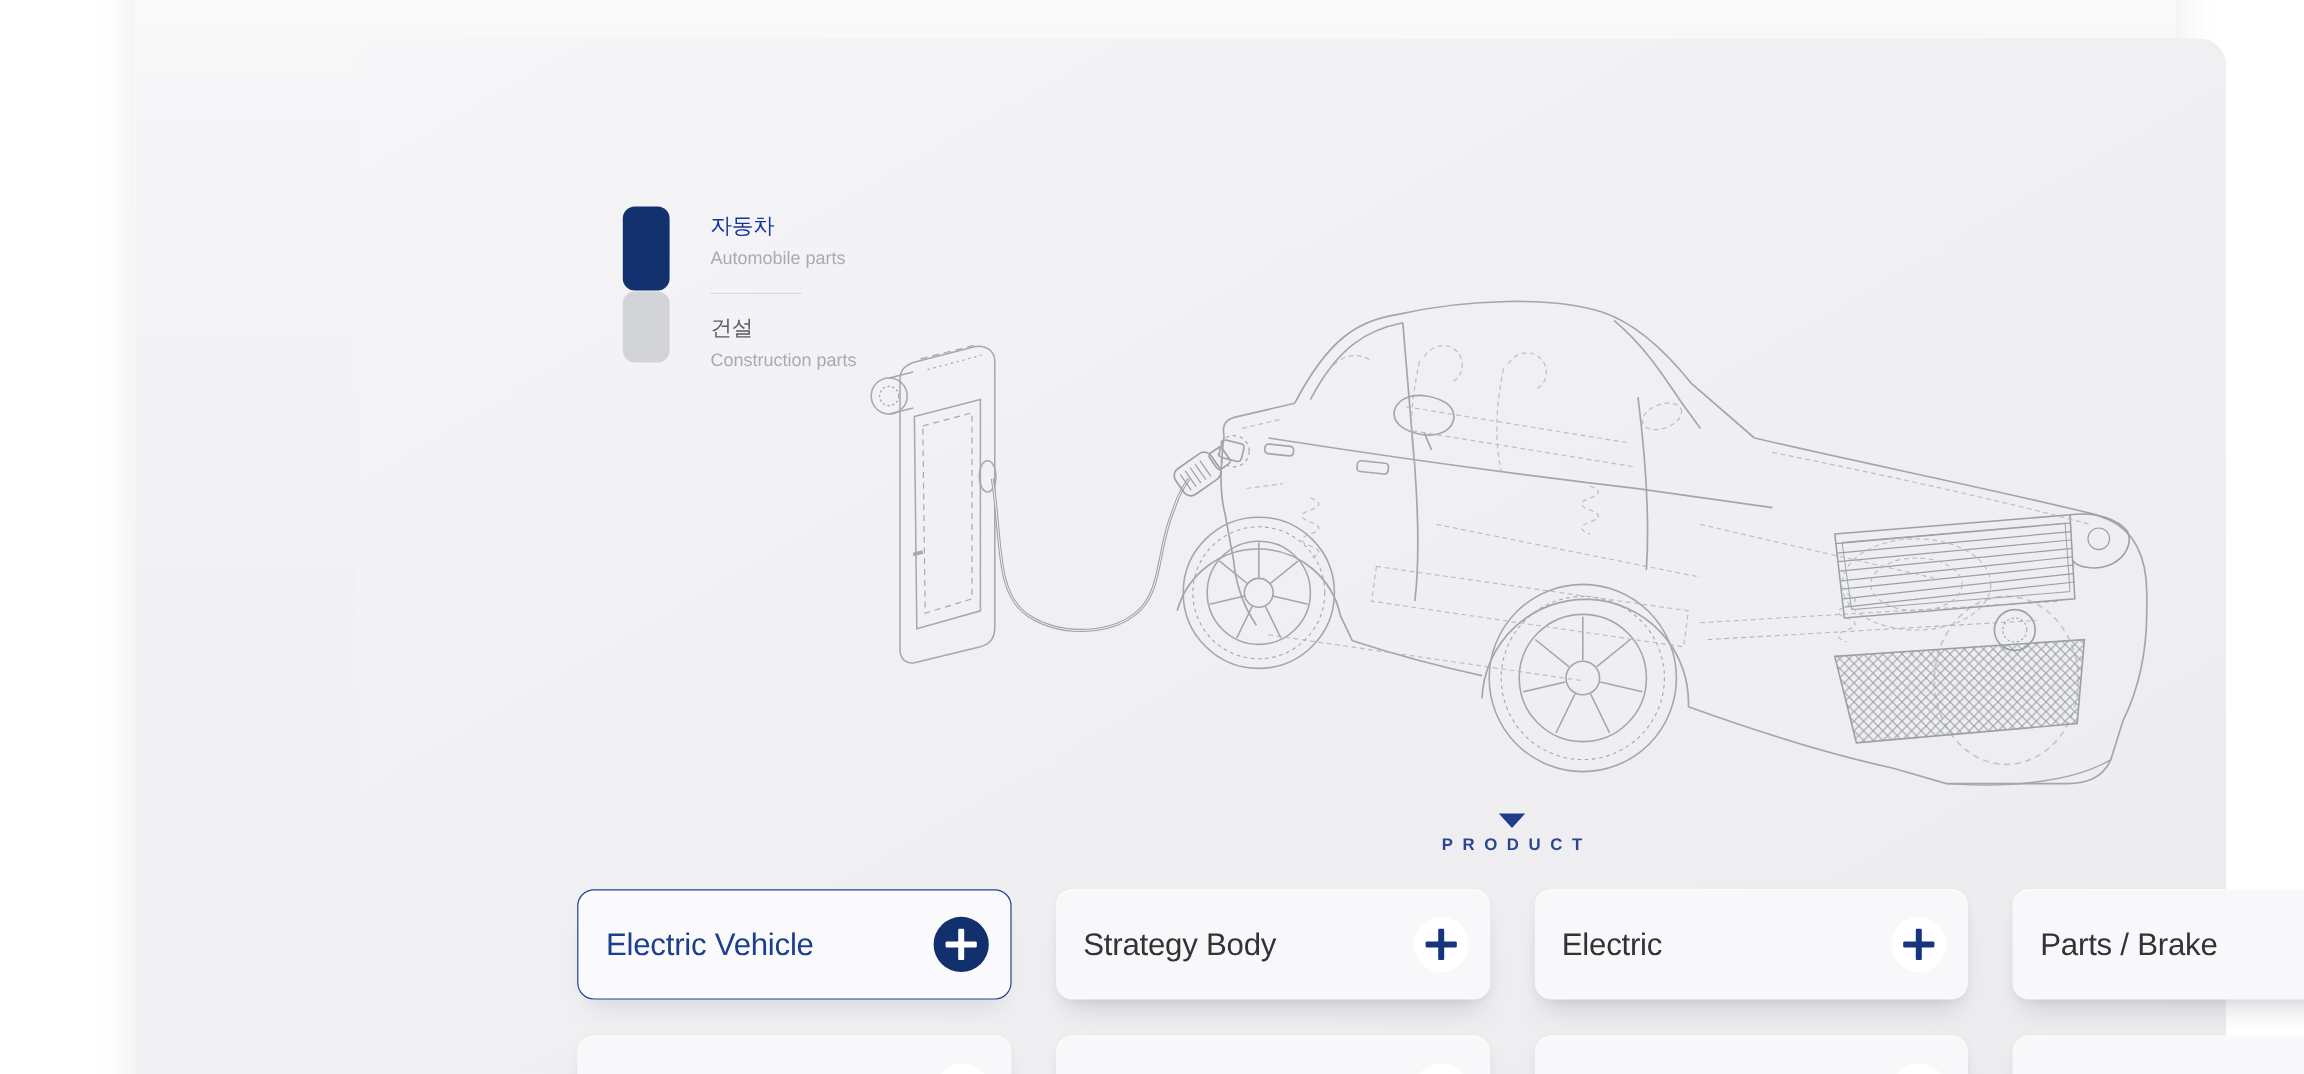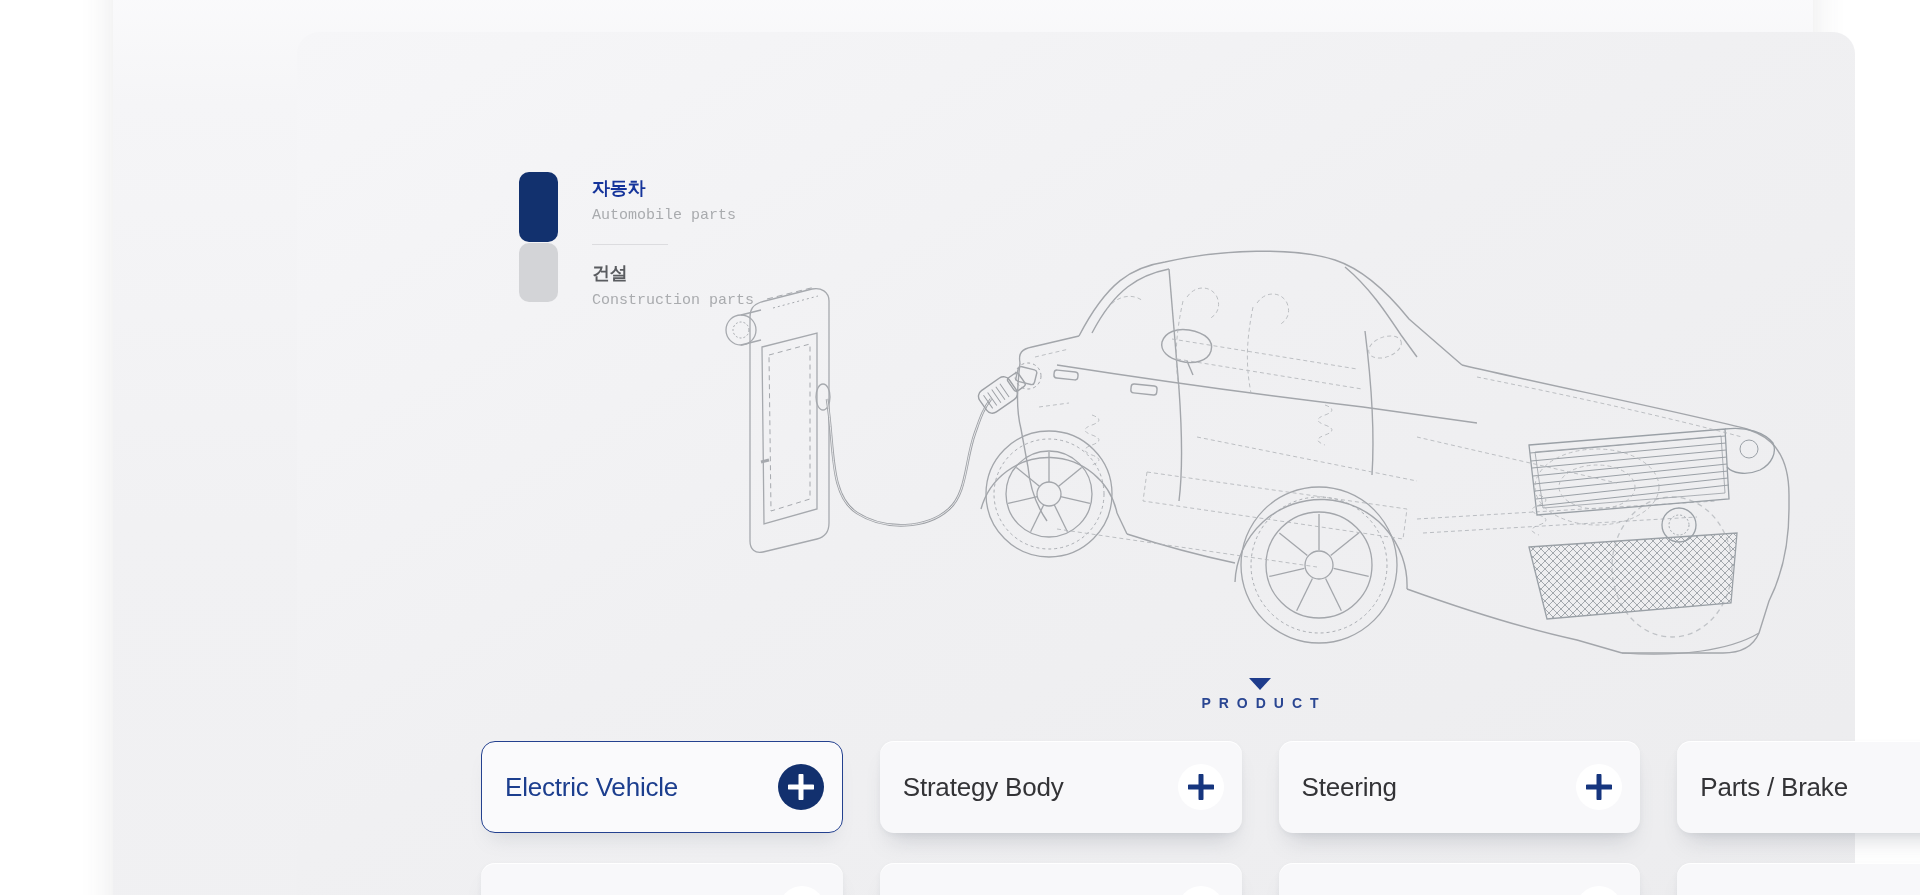--- a/index.html
+++ b/index.html
@@ -23,23 +23,23 @@
     background:linear-gradient(150deg,#f6f6f8 0%,#f0f0f2 45%,#ececee 100%);
   }
   
   .tabs{position:absolute;left:222px;top:140px;display:flex;}
   .tab-indicator{width:39px;display:flex;flex-direction:column;}
   .ind-seg{width:39px;border-radius:10px;}
   .ind-active{height:70px;background:#12316e;}
   .ind-inactive{height:59px;background:#d3d4d7;margin-top:1px;}
   .tab-labels{margin-left:34px;padding-top:4px;}
   .tab{cursor:pointer;}
-  .tab-title{font-size:18px;font-weight:700;color:#5a5c60;letter-spacing:-0.2px;}
+  .tab-title{font-size:18px;font-weight:400;color:#5a5c60;letter-spacing:-0.2px;}
   .tab.active .tab-title{color:#15349b;}
-  .tab-sub{font-size:15px;color:#a9abae;margin-top:7px;font-family:Liberation Mono, monospace;}
+  .tab-sub{font-size:15px;color:#a9abae;margin-top:7px;}
   .tab-divider{width:76px;border:none;border-top:1px solid #dcdcdf;margin:20px 0 16px 0;}
   
   .scene{position:absolute;left:420px;top:205px;width:1120px;height:440px;}
   
   .product-head{position:absolute;left:184px;top:646px;width:1558px;text-align:center;}
   .tri-down{width:0;height:0;margin:0 auto;border-left:11px solid transparent;
     border-right:11px solid transparent;border-top:12px solid #1e3c8c;}
   .product-text{margin-top:5px;font-size:14px;font-weight:700;color:#2a4692;
     letter-spacing:8px;padding-left:8px;}
   
@@ -233,21 +233,21 @@
   </div>
         <div class="card">
     <span class="card-label">Strategy Body</span>
     <span class="plus-wrap">
       <svg width="26" height="26" viewBox="0 0 26 26">
         <path class="stroke" d="M13 1.5 V24.5 M1.5 13 H24.5" stroke-width="5" stroke-linecap="round" fill="none"></path>
       </svg>
     </span>
   </div>
         <div class="card">
-    <span class="card-label">Steering</span>
+    <span class="card-label">Electric</span>
     <span class="plus-wrap">
       <svg width="26" height="26" viewBox="0 0 26 26">
         <path class="stroke" d="M13 1.5 V24.5 M1.5 13 H24.5" stroke-width="5" stroke-linecap="round" fill="none"></path>
       </svg>
     </span>
   </div>
         <div class="card">
     <span class="card-label">Parts / Brake</span>
 
   </div>

